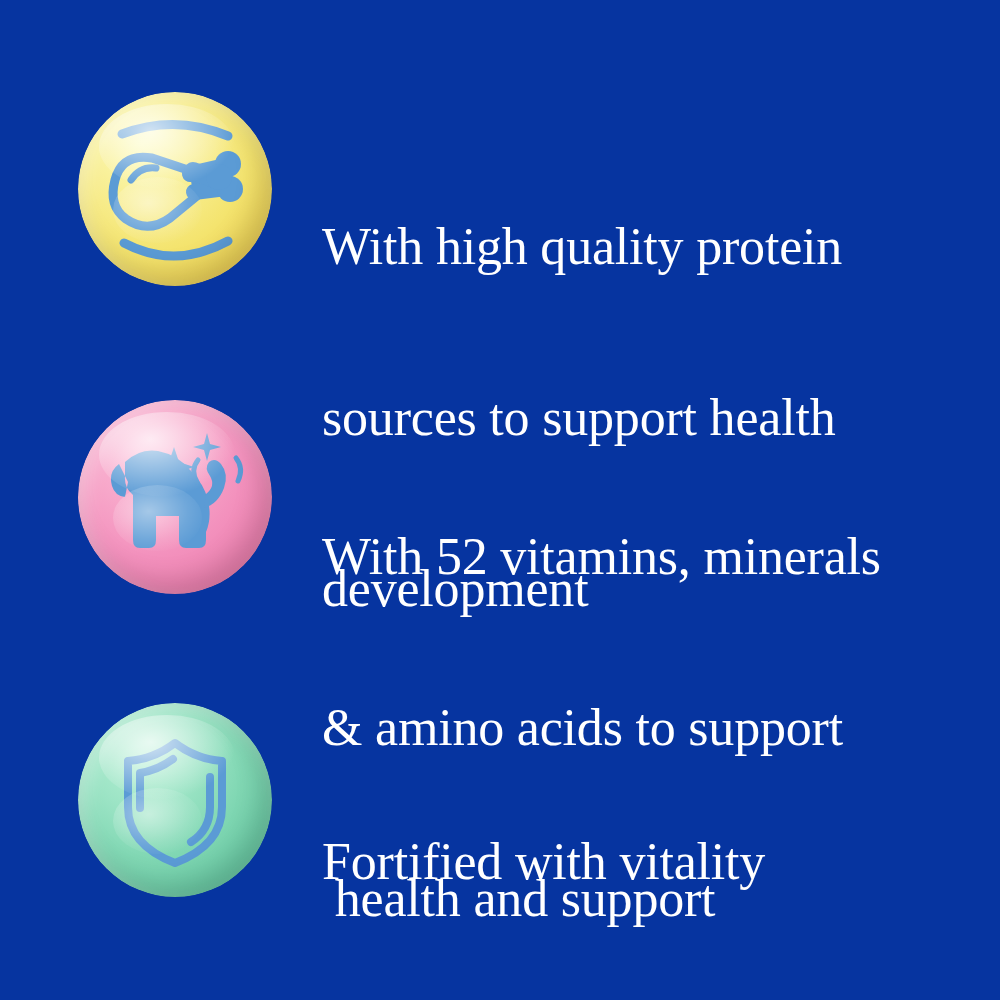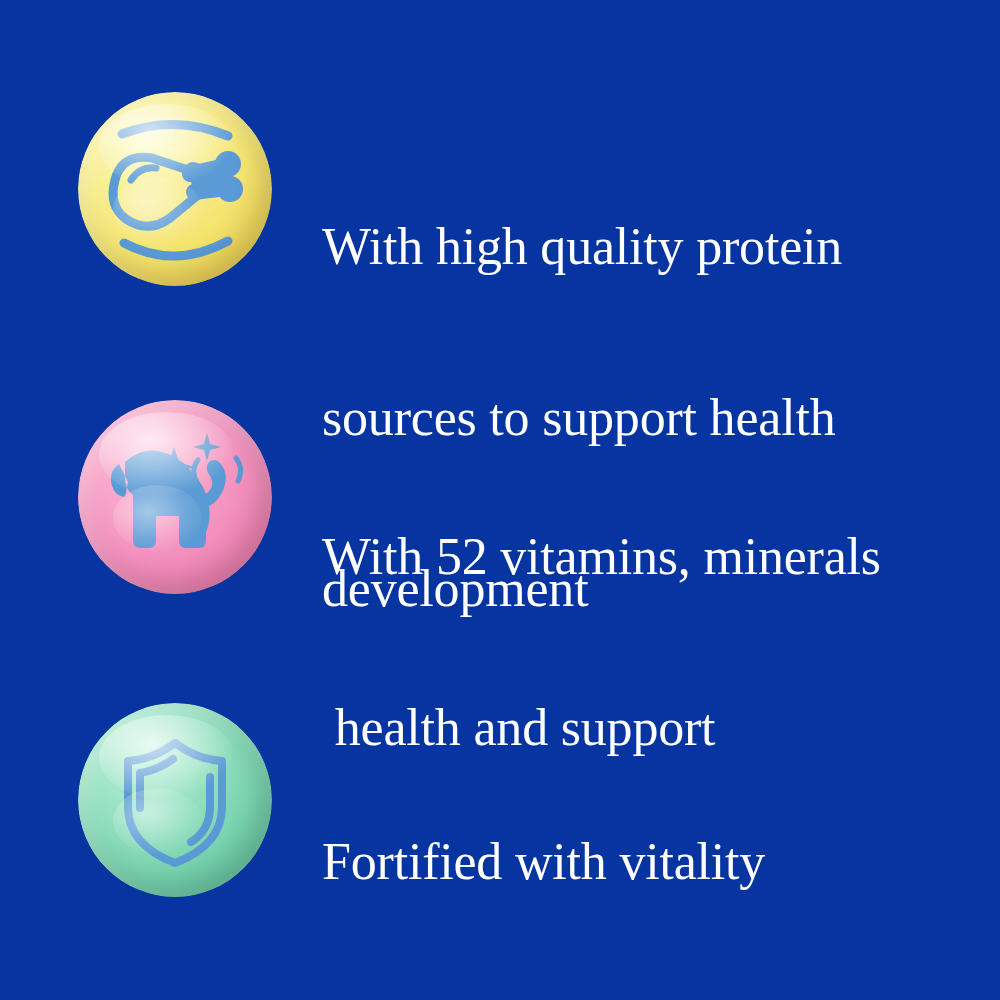--- a/index.html
+++ b/index.html
@@ -163,20 +163,21 @@
         <path d="M129 33 L132 44 L143 47 L132 50 L129 61 L126 50 L115 47 L126 44 Z" fill="#5b9bd5"></path>
         <path d="M120 60 Q112 70 119 82" fill="none" stroke="#5b9bd5" stroke-width="5" stroke-linecap="round"></path>
         <path d="M158 58 Q166 68 160 81" fill="none" stroke="#5b9bd5" stroke-width="5" stroke-linecap="round"></path>
       </svg>
       <div class="gloss"></div>
       <div class="gloss-low"></div>
       <div class="rim"></div>
     </div>
     <div class="feature-text">
       <span class="line">With 52 vitamins, minerals</span>
+      <span class="line">&amp; amino acids to support</span>
       <span class="line"> health and support</span>
     </div>
   </div>
 
   <div class="feature-row row-3">
     <div class="badge">
       <div class="sphere sphere-green"></div>
       <svg class="glyph" viewBox="0 0 194 194">
         <path d="M97 40 Q76 56 50 58 L50 104 Q50 142 97 160 Q144 142 144 104 L144 58 Q118 56 97 40 Z" fill="none" stroke="#5b9bd5" stroke-width="8" stroke-linejoin="round"></path>
         <path d="M62 105 L62 70 Q80 67 95 56" fill="none" stroke="#5b9bd5" stroke-width="8" stroke-linecap="round" stroke-linejoin="round"></path>

